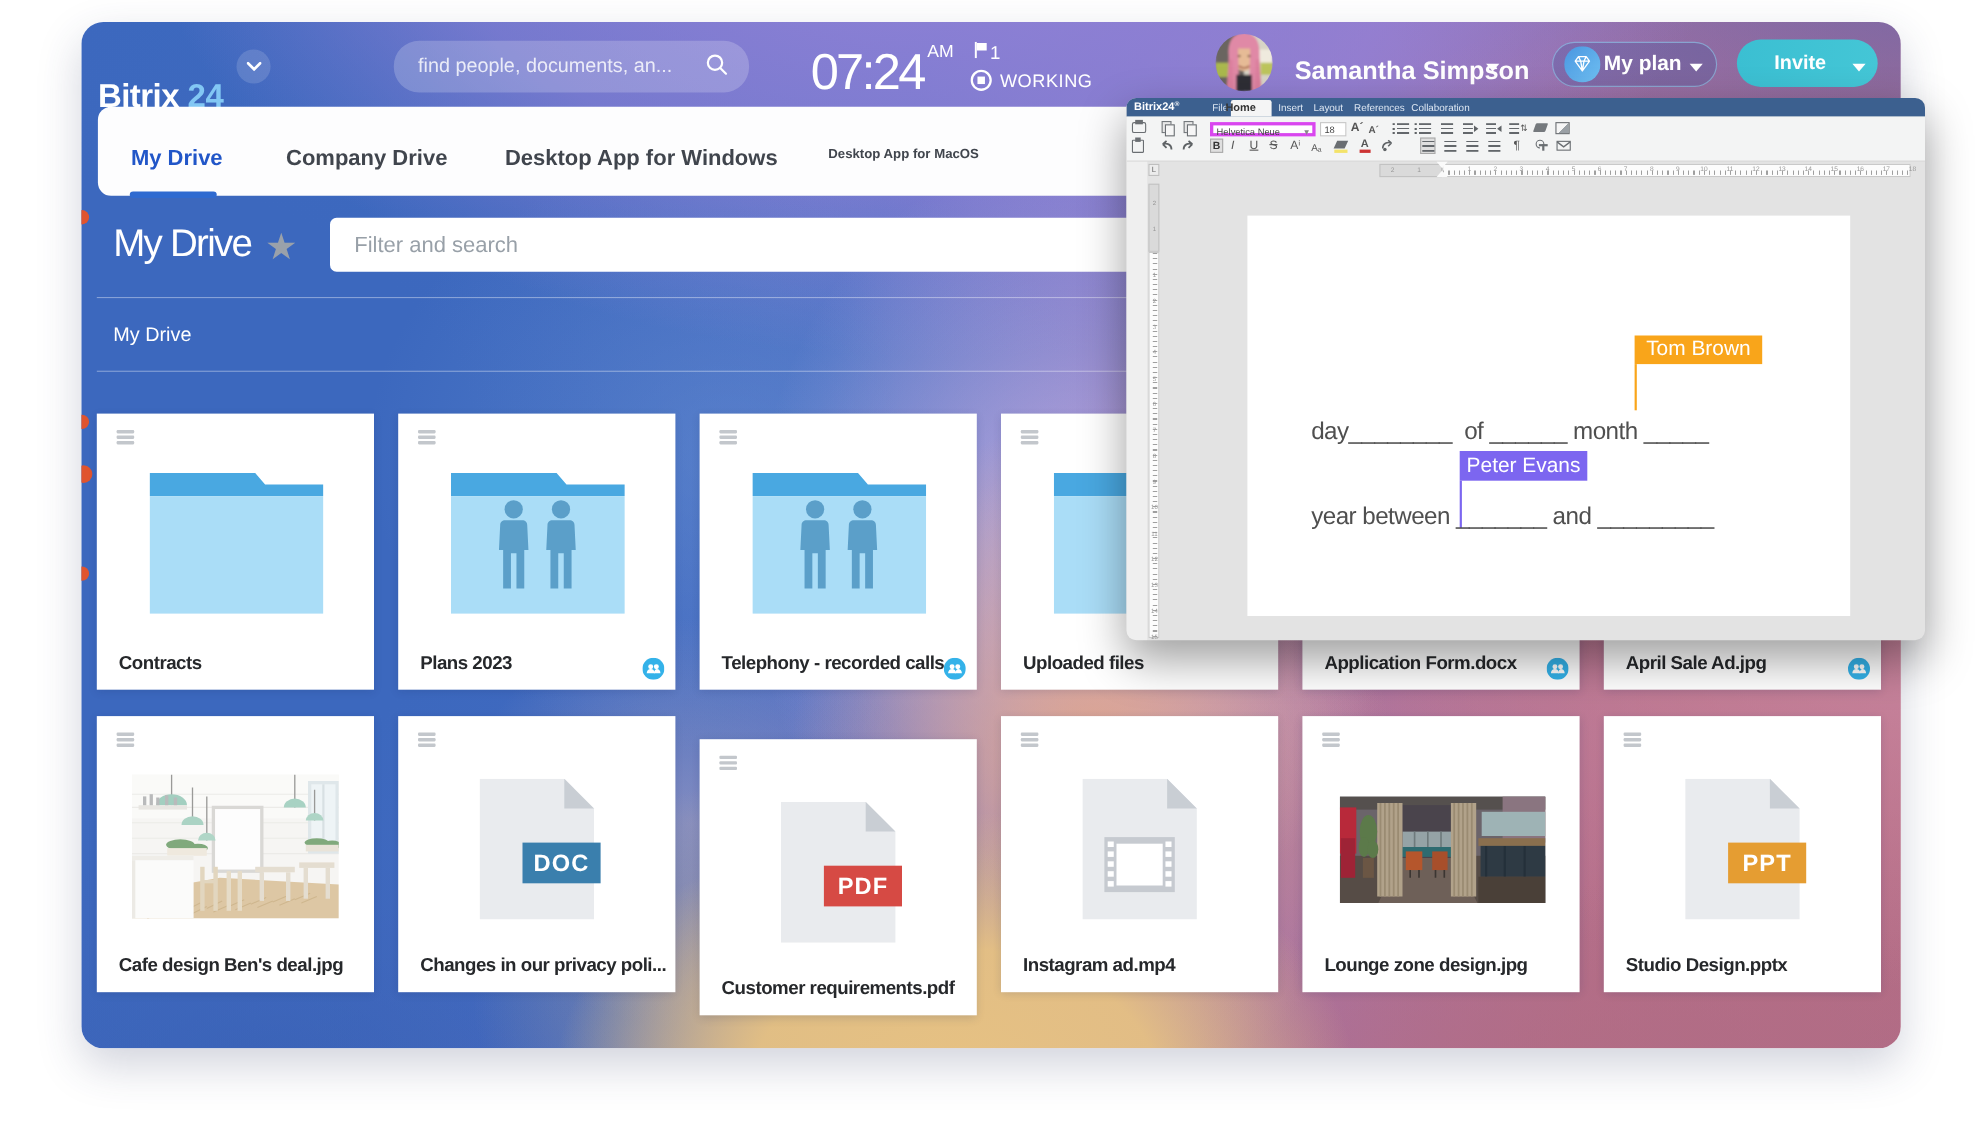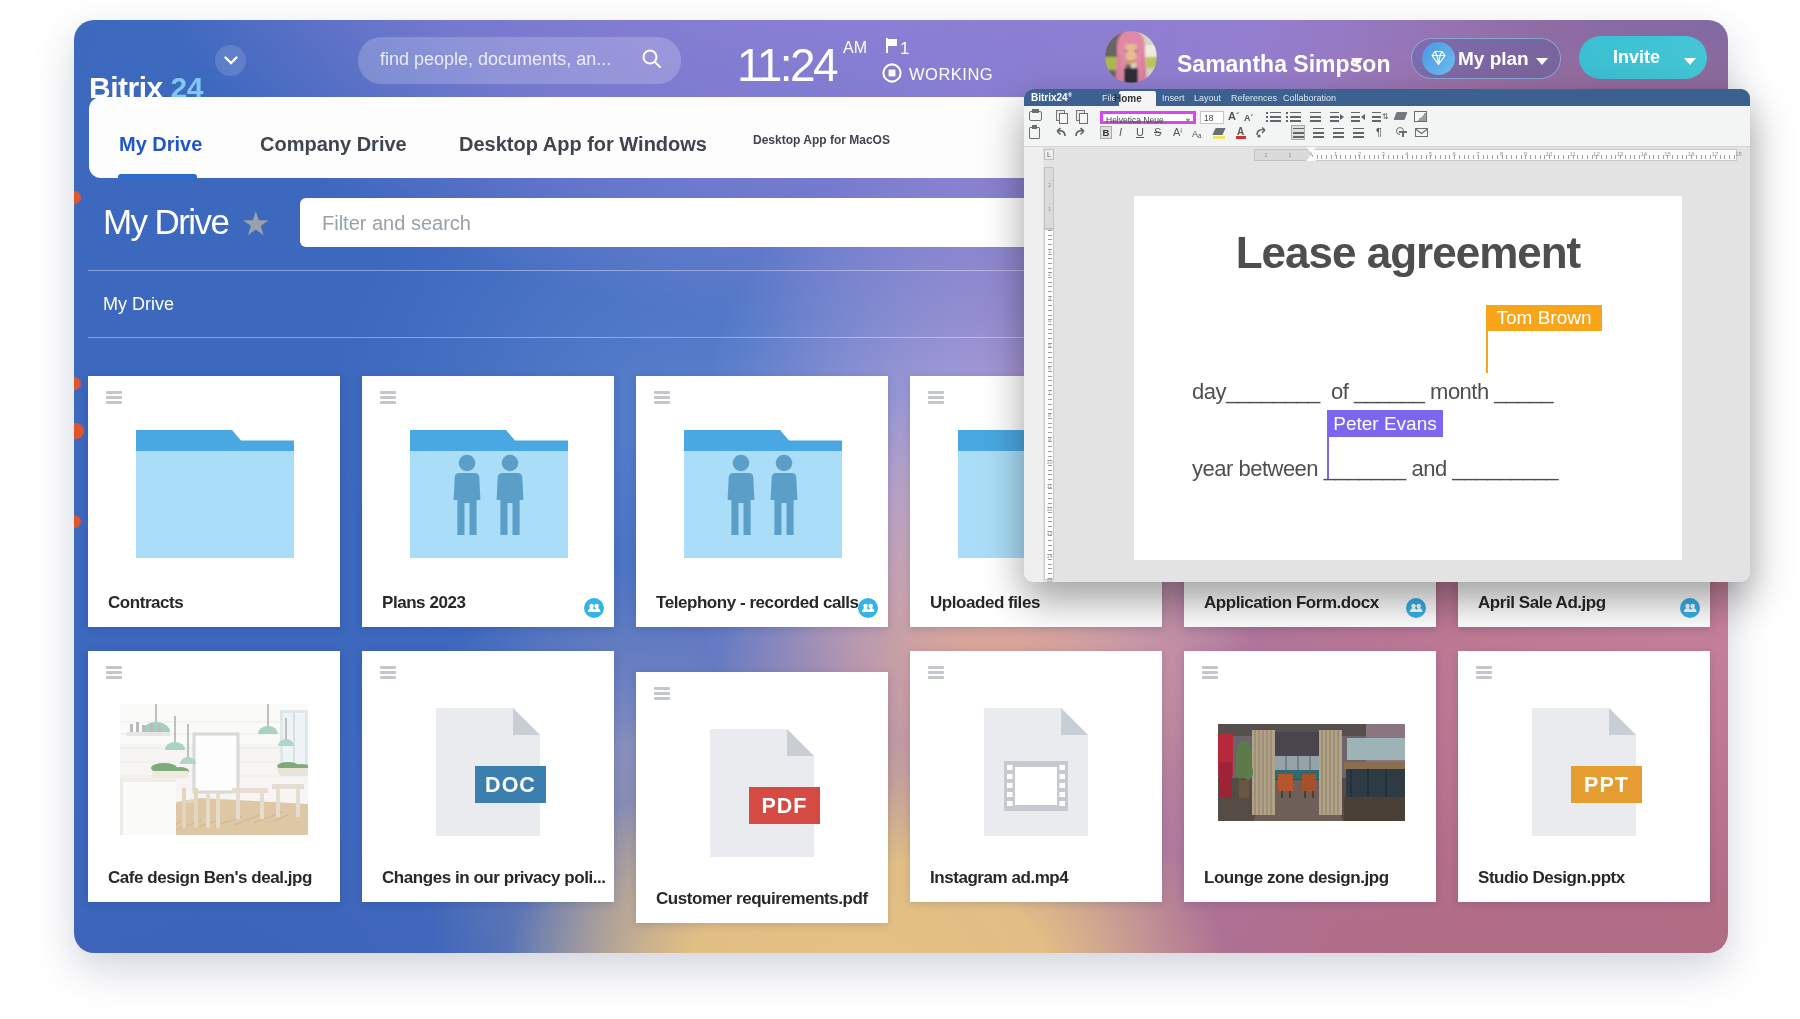--- a/index.html
+++ b/index.html
@@ -56,21 +56,21 @@
       <path d="M1.5 1.5 L7 7 L12.5 1.5" stroke="#fff" stroke-width="2.4" fill="none" stroke-linecap="round"></path>
     </svg>
 
   <div class="a" style="left:284px; top:17px; width:323px; height:47px; border-radius:23px; background:rgba(255,255,255,.2);"></div>
   <div class="a" style="left:306px; top:29px; font-size:18px; color:rgba(255,255,255,.82);">find people, documents, an...</div>
   <svg class="a" style="left:567px; top:28px;" width="21" height="21" viewBox="0 0 21 21">
       <circle cx="9" cy="9" r="6.5" stroke="#fff" stroke-width="2" fill="none"></circle>
       <path d="M14 14 L19 19" stroke="#fff" stroke-width="2" stroke-linecap="round"></path>
     </svg>
 
-  <div class="a" style="left:663px; top:18px; font-size:46px; font-weight:400; color:#fff; letter-spacing:-2.5px;">11:24</div>
+  <div class="a" style="left:663px; top:18px; font-size:46px; font-weight:400; color:#fff; letter-spacing:-2.5px;">07:24</div>
   <div class="a" style="left:769px; top:19px; font-size:16px; color:#fff;">AM</div>
   <svg class="a" style="left:812px; top:18px;" width="12" height="15" viewBox="0 0 12 15">
       <path d="M1 0 v15" stroke="#fff" stroke-width="2"></path>
       <path d="M2 1 h9 v7 h-9 z" fill="#fff"></path>
     </svg>
   <div class="a" style="left:826px; top:19px; font-size:17px; color:#fff;">1</div>
   <svg class="a" style="left:808px; top:43px;" width="20" height="20" viewBox="0 0 20 20">
       <circle cx="10" cy="10" r="8.6" stroke="#fff" stroke-width="2.1" fill="none"></circle>
       <rect x="6.6" y="6.6" width="6.8" height="6.8" fill="#fff"></rect>
     </svg>
@@ -509,20 +509,19 @@
       <span class="vnum" style="top:253px;">11</span>
       <span class="vnum" style="top:276px;">12</span>
       <span class="vnum" style="top:300px;">13</span>
       <span class="vnum" style="top:323px;">14</span>
       <span class="vnum" style="top:347px;">15</span>
   </div>
 
   <div class="a" style="left:0; top:58px; width:19px; height:435px; background:#efefef;"></div>
 
   <div class="a" style="left:110px; top:107px; width:548px; height:364px; background:#fff;"></div>
-  <div class="a" style="left:110px; top:139px; width:548px; text-align:center; font-size:44px; font-weight:bold; color:#4e4e4e; letter-spacing:-1px;">Lease agreement</div>
   <div class="a" style="left:462px; top:216px; width:116px; height:26px; background:#f9a51a; color:#fff; font-size:19px; line-height:26px; text-align:center;">Tom Brown</div>
   <div class="a" style="left:462px; top:242px; width:2px; height:42px; background:#f9a51a;"></div>
   <div class="a" style="left:303px; top:321px; width:116px; height:27px; background:#7c66f0; color:#fff; font-size:19px; line-height:27px; text-align:center;">Peter Evans</div>
   <div class="a" style="left:303px; top:348px; width:2px; height:43px; background:#7c66f0;"></div>
   <div class="a" style="left:168px; top:290px; font-size:22px; color:#4f4f4f; letter-spacing:-0.5px;">day________&nbsp; of ______ month _____</div>
   <div class="a" style="left:168px; top:367px; font-size:22px; color:#4f4f4f; letter-spacing:-0.5px;">year between _______ and _________</div>
 </div>
 
 </body></html>

